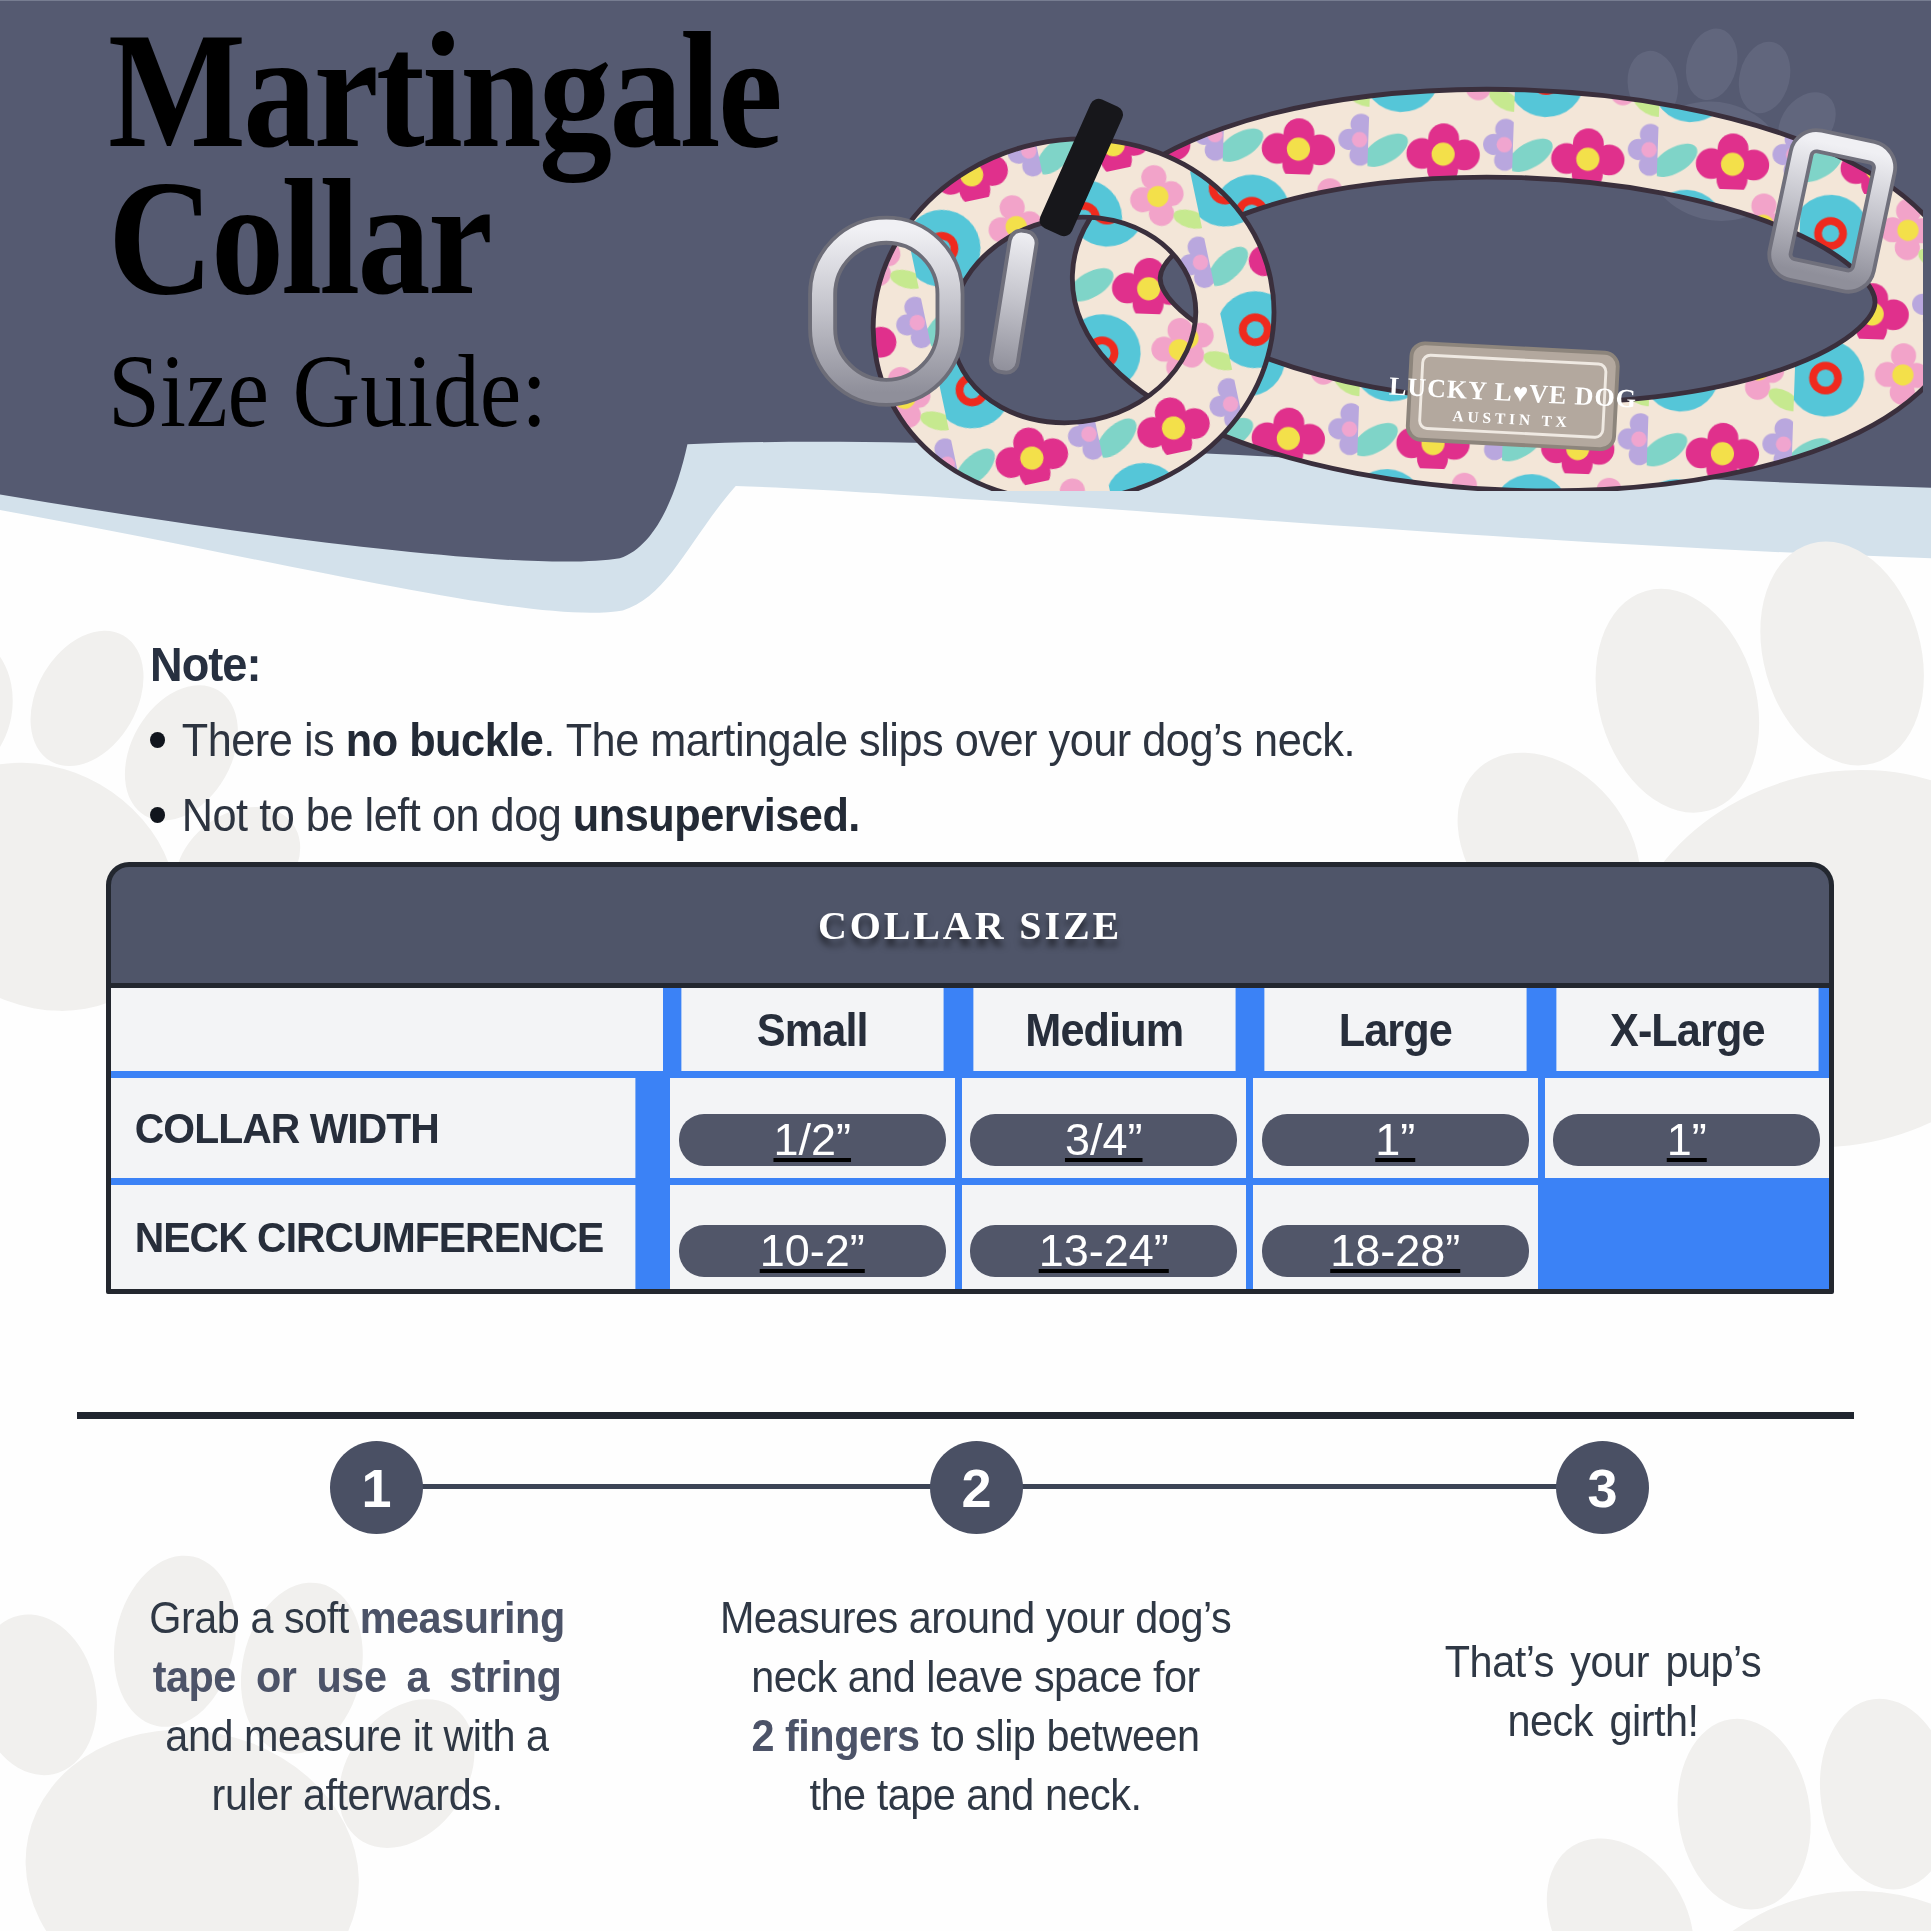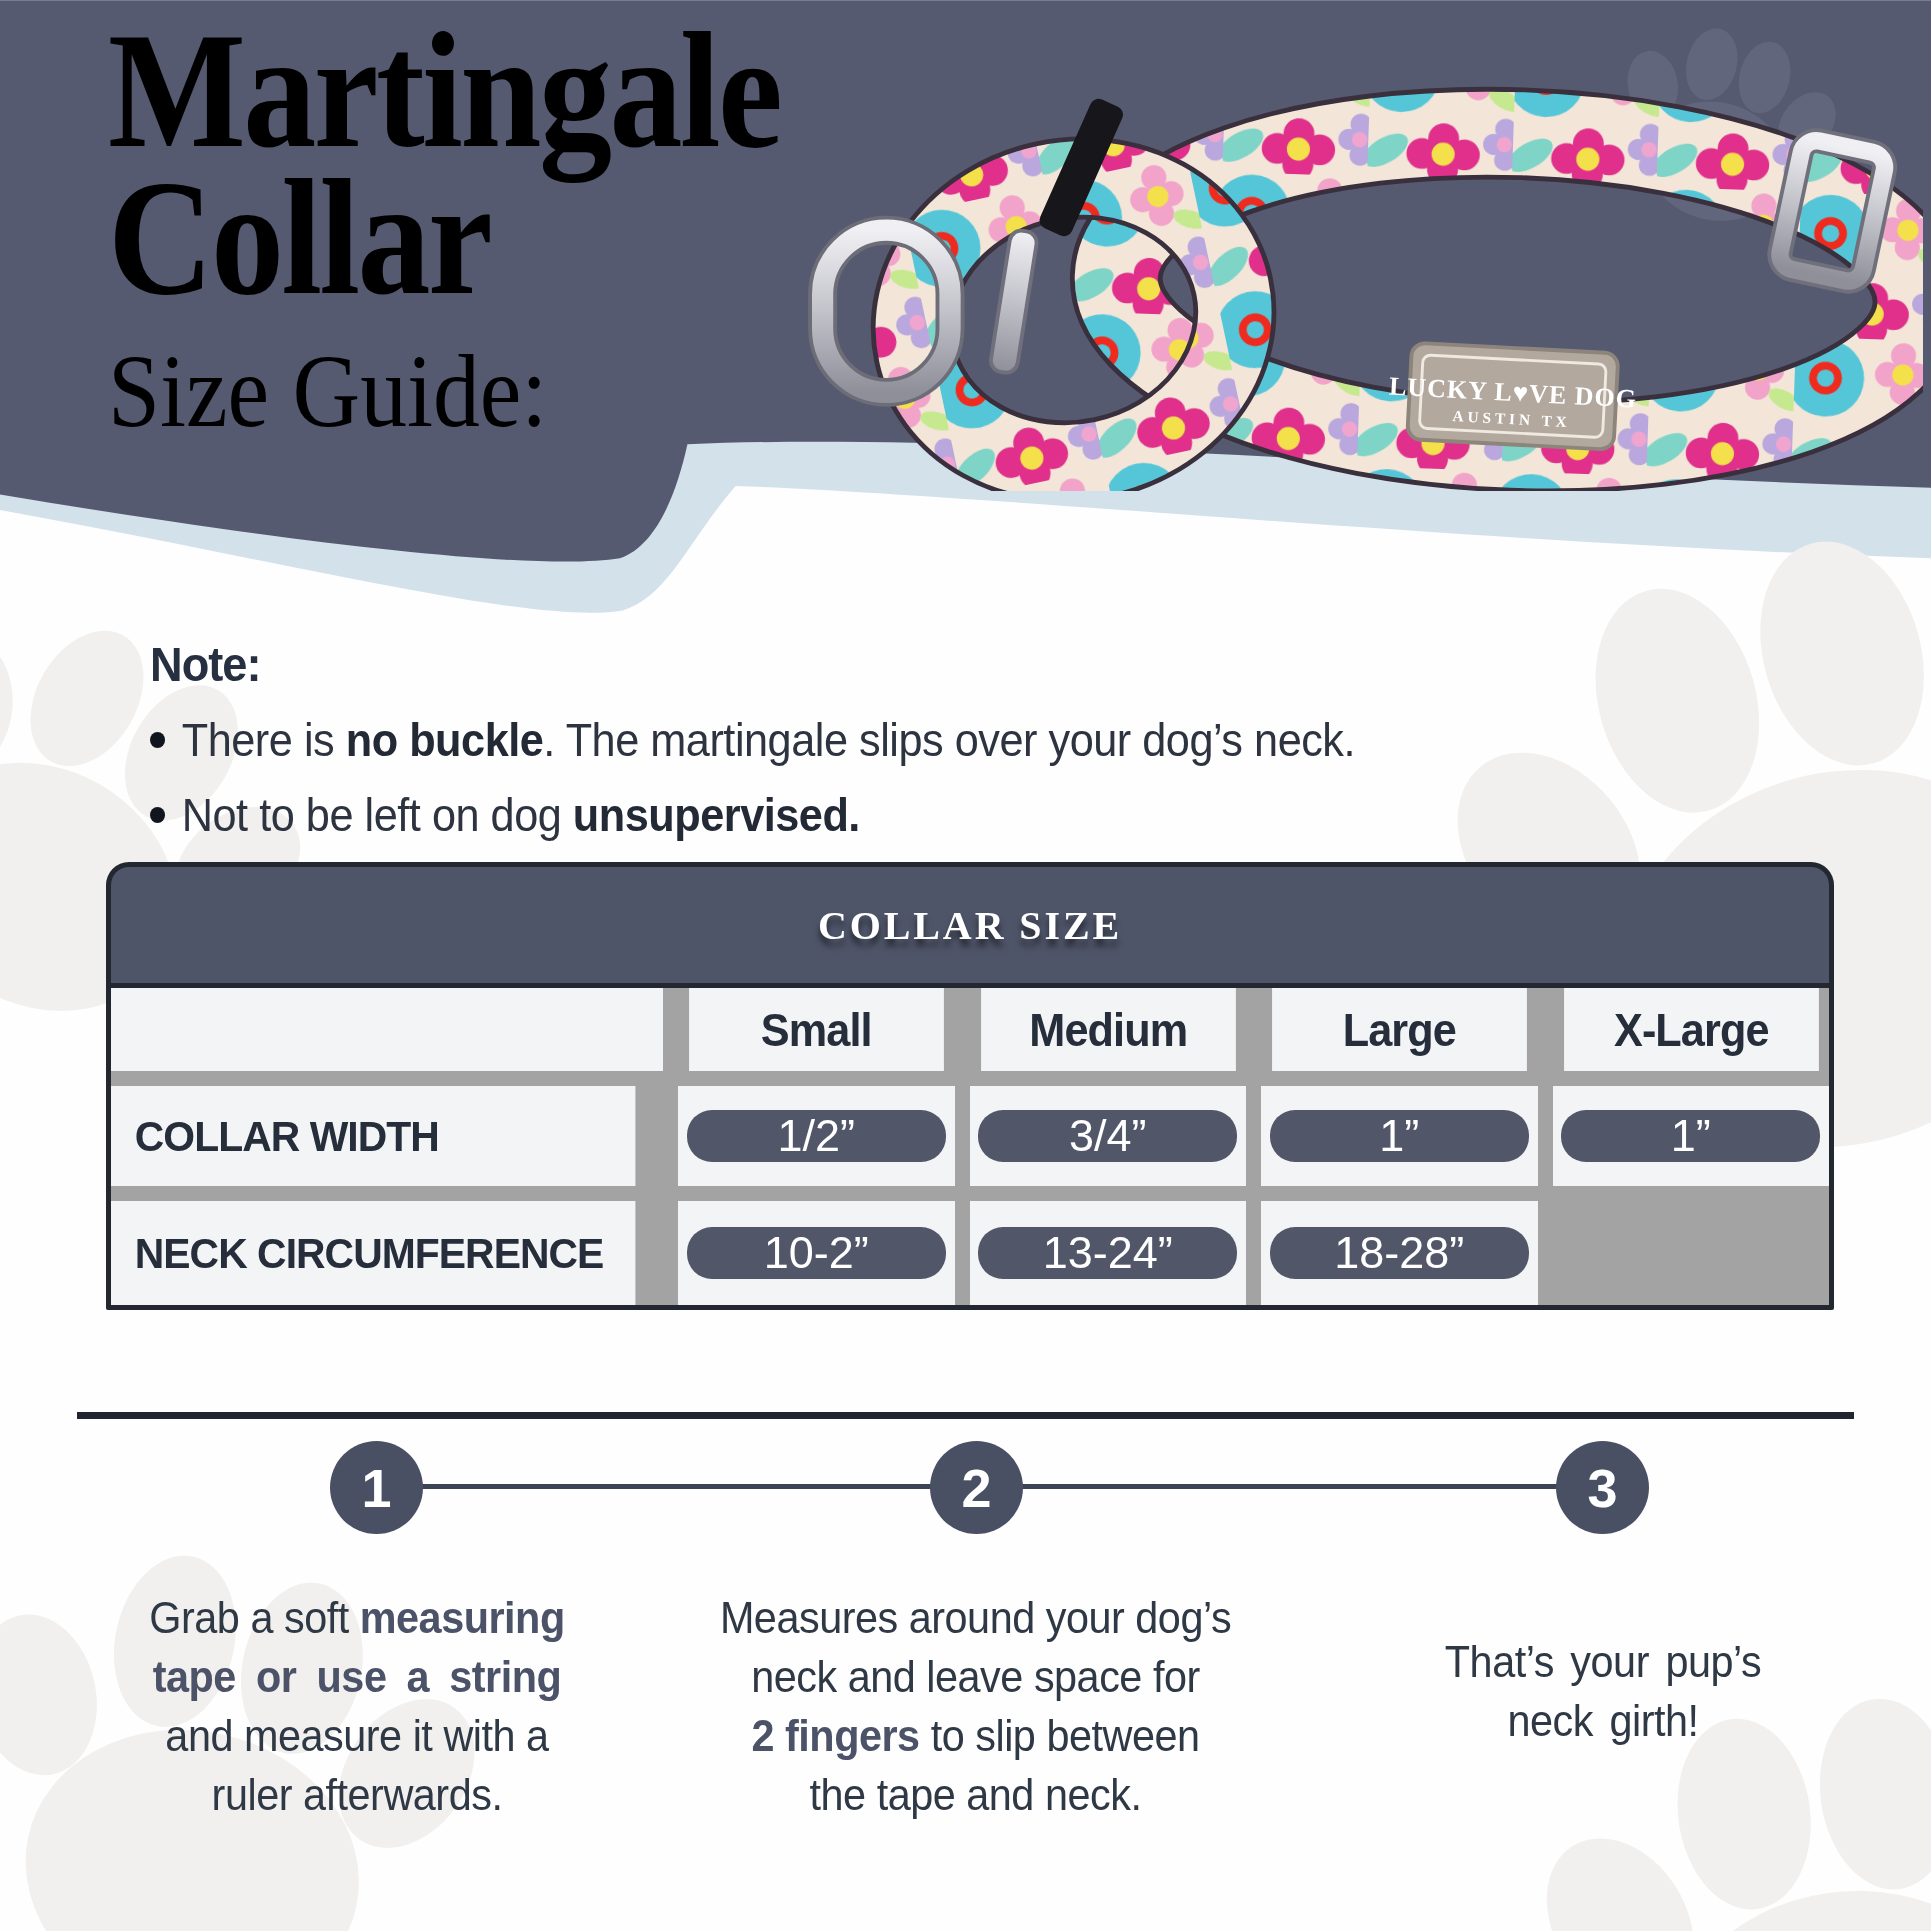--- a/index.html
+++ b/index.html
@@ -37,26 +37,26 @@
   .note-bullet b{font-weight:700;color:#232a36;}
 
   
   .size-table{position:absolute;left:106px;top:862px;width:1718px;z-index:6;
               border:5.8px solid #23272f;border-radius:23px 23px 1.9px 1.9px;overflow:hidden;
               background:#23272f;}
   .table-title{height:116px;background:#4f5569;display:flex;align-items:center;justify-content:center;
                font-family:"Liberation Serif",serif;font-weight:700;font-size:40px;letter-spacing:2.9px;
                color:#ffffff;text-shadow:0 6.8px 6.8px rgba(0,0,0,.55);transform:none;}
   .table-grid{display:grid;grid-template-columns:552px 1fr 1fr 1fr 1fr;
-              grid-template-rows:83px 100px 104px;gap:15px;background:#a3a3a3;border-top:5.8px solid #23272f;}
+              grid-template-rows:83px 100px 104px;gap:7px;background:#3b82f6;border-top:5.8px solid #23272f;}
   .cell{background:#f3f4f6;display:flex;align-items:center;justify-content:center;color:#272e3b;}
   .cell.col-head{font-weight:700;font-size:47px;letter-spacing:-1px;transform:scaleX(.92);}
   .cell.row-label{justify-content:flex-start;padding-left:25px;font-weight:700;font-size:43px;
                   letter-spacing:-1px;transform:scaleX(.95);transform-origin:left center;}
-  .pill-cell{background:#f3f4f6;display:flex;align-items:center;justify-content:stretch;padding:11.6px 8.7px;}
+  .pill-cell{background:#f3f4f6;display:flex;align-items:flex-end;justify-content:stretch;padding:11.6px 8.7px;text-decoration:underline;}
   .pill{flex:1;background:#515669;border-radius:25px;display:flex;align-items:center;justify-content:center;
         color:#ffffff;font-size:45px;letter-spacing:0;}
 
   
   .divider{position:absolute;left:77px;top:1412px;width:1777px;height:6.8px;background:#20252f;z-index:5;}
   .step-connector{position:absolute;left:377px;top:1484px;width:1226px;height:4.8px;background:#3c4456;z-index:5;}
   .step-circle{position:absolute;width:93px;height:93px;border-radius:50%;background:#4a5064;z-index:6;
                display:flex;align-items:center;justify-content:center;color:#ffffff;
                font-weight:700;font-size:54px;}
   .step-text{position:absolute;z-index:5;color:#2f3845;font-size:44px;line-height:59px;

